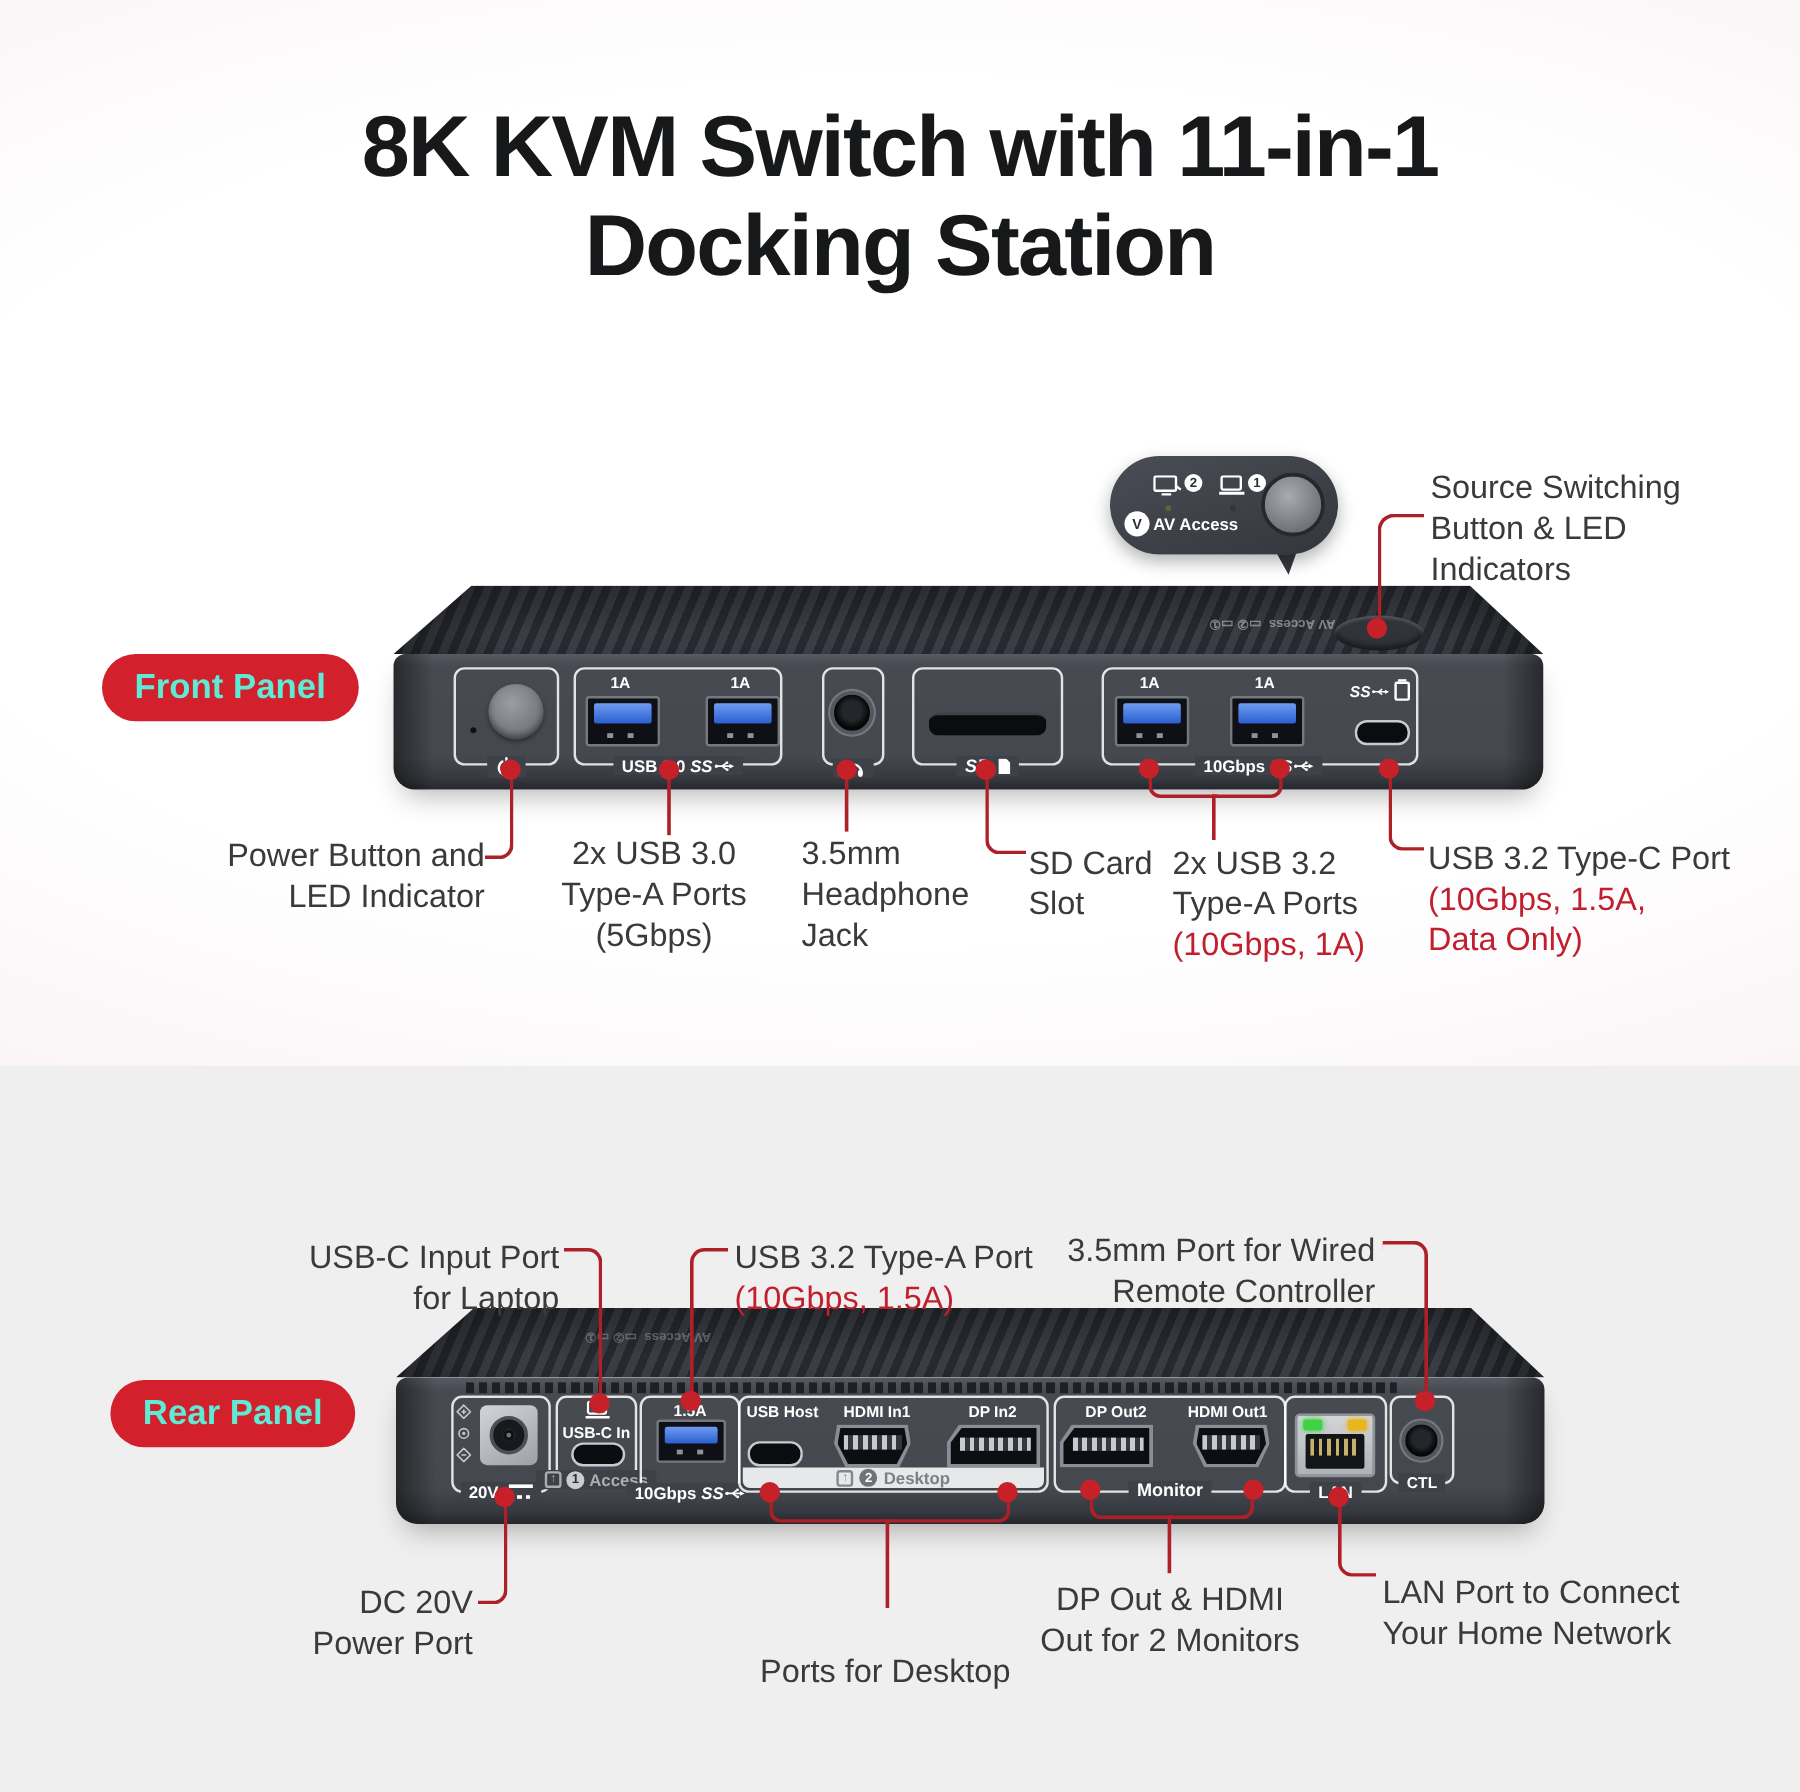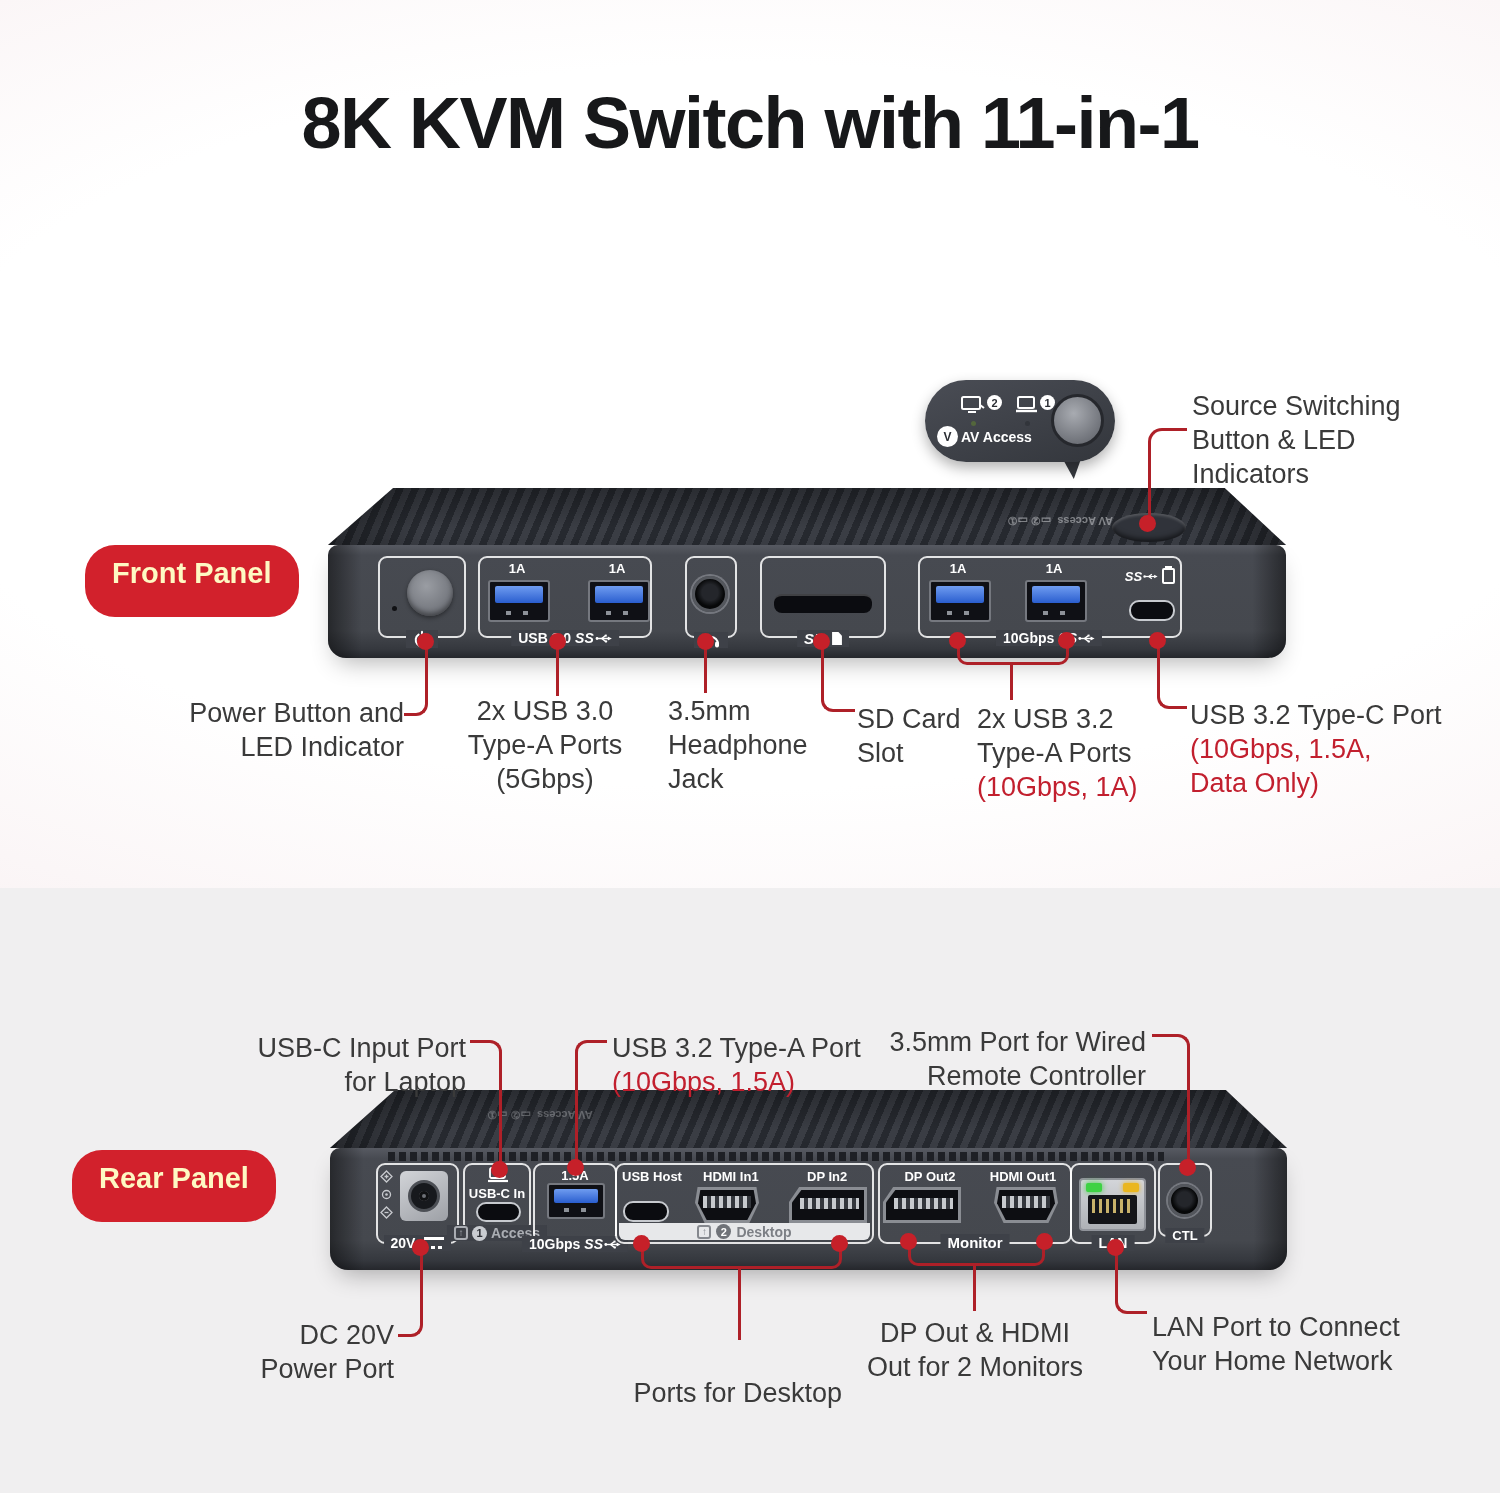--- a/index.html
+++ b/index.html
@@ -5,22 +5,22 @@
   html,body{margin:0;padding:0;}
   .canvas{position:relative;width:1500px;height:1493px;overflow:hidden;
     font-family:"Liberation Sans",sans-serif;background:#fff;}
   .bg-top{position:absolute;left:0;top:0;width:1500px;height:888px;
     background:radial-gradient(115% 85% at 50% 48%, #ffffff 48%, #f6ebed 100%);}
   .bg-bottom{position:absolute;left:0;top:888px;width:1500px;height:605px;background:#f0eff0;}
 
   .title{position:absolute;left:0;top:82px;width:1500px;text-align:center;
     font-size:72px;line-height:82px;font-weight:bold;color:#17181a;letter-spacing:-1.5px;}
 
-  .badge{position:absolute;background:#d2212c;color:#fef9c3;font-weight:bold;font-size:29px;
-    height:72px;line-height:56px;padding:0 27px;border-radius:30px;white-space:nowrap;}
+  .badge{position:absolute;background:#d2212c;color:#5eead4;font-weight:bold;font-size:29px;
+    height:56px;line-height:56px;padding:0 27px;border-radius:30px;white-space:nowrap;}
 
   
   .dev{position:absolute;}
   .tf{position:absolute;left:0;top:0;width:100%;
     background:repeating-linear-gradient(113deg,#3a3d44 0 7px,#26292f 7px 14px);
     clip-path:polygon(6.8% 0,93.6% 0,100% 100%,0 100%);}
   .tf::after{content:"";position:absolute;inset:0;
     background:linear-gradient(180deg,rgba(0,0,0,.28),rgba(0,0,0,0) 70%),
                linear-gradient(90deg,rgba(0,0,0,.35),rgba(0,0,0,0) 10%,rgba(0,0,0,0) 90%,rgba(0,0,0,.35));}
   .face{position:absolute;left:0;width:100%;border-radius:10px 10px 18px 18px;
@@ -107,20 +107,21 @@
 </style>
 </head>
 <body>
 
 <div class="canvas">
   <div class="bg-top"></div>
   <div class="bg-bottom"></div>
 
   <div class="title">
     <span>8K KVM Switch with 11-in-1</span><br>
+    <span>Docking Station</span>
   </div>
 
   <div class="badge" style="left:85px;top:545px;">Front Panel</div>
 
   <div class="dev" style="left:328px;top:488px;width:958px;height:172px;">
     <div class="tf" style="height:57px;"></div>
     <div class="ghost" style="left:680px;top:26px;width:105px;font-size:11px;opacity:.45;">AV Access &nbsp;▭② ▭①</div>
     <div class="topbtn" style="left:784px;top:25px;width:74px;height:29px;"></div>
     <div class="face" style="top:57px;height:113px;text-decoration:underline;">
 
@@ -280,21 +281,21 @@
     <span>2x USB 3.2</span><br>
     <span>Type-A Ports</span><br>
     <span class="red">(10Gbps, 1A)</span>
   </div>
   <div class="callout" style="left:1190px;top:698px;">
     <span>USB 3.2 Type-C Port</span><br>
     <span class="red">(10Gbps, 1.5A,</span><br>
     <span class="red">Data Only)</span>
   </div>
 
-  <div class="badge" style="left:72px;top:1150px;">Rear Panel</div>
+  <div class="badge" style="left:92px;top:1150px;">Rear Panel</div>
 
   <div class="dev" style="left:330px;top:1090px;width:957px;height:192px;">
     <div class="tf" style="height:58px;"></div>
     <div class="ghost" style="left:120px;top:18px;width:180px;font-size:11px;opacity:.28;">AV Access &nbsp;▭② ▭①</div>
     <div class="face" style="top:58px;height:122px;">
       <div class="vent" style="left:58px;top:4px;width:776px;height:9px;"></div>
 
       <div class="sec" style="left:46px;top:15px;width:79px;height:77px;">
         <div style="position:absolute;left:2px;top:5px;display:flex;flex-direction:column;gap:5px;opacity:.9;">
           <svg width="13" height="13" viewBox="0 0 13 13">

